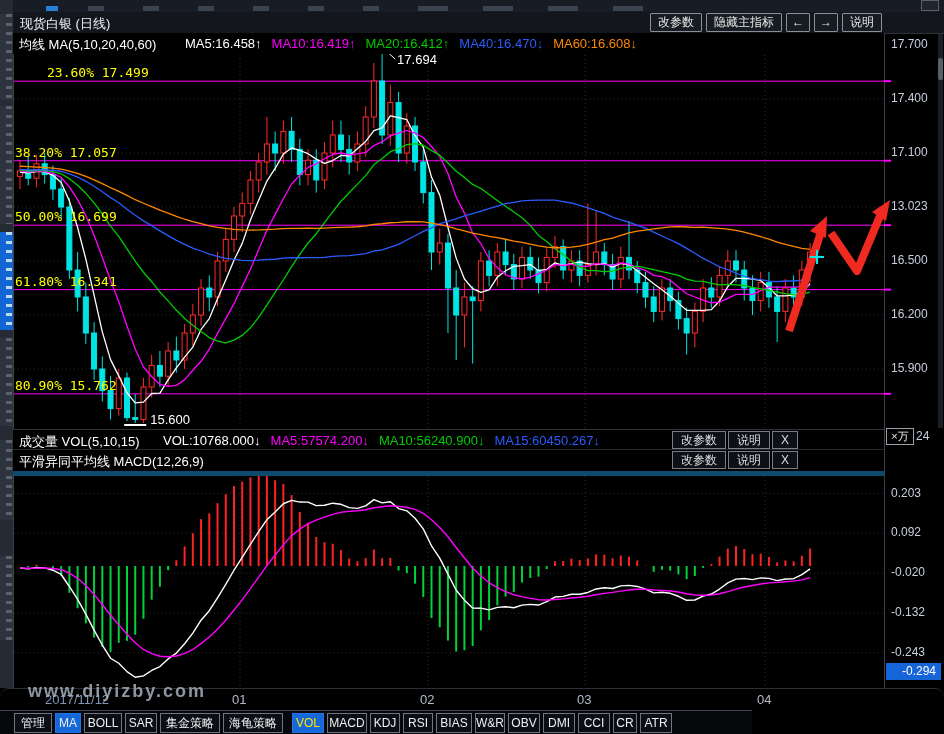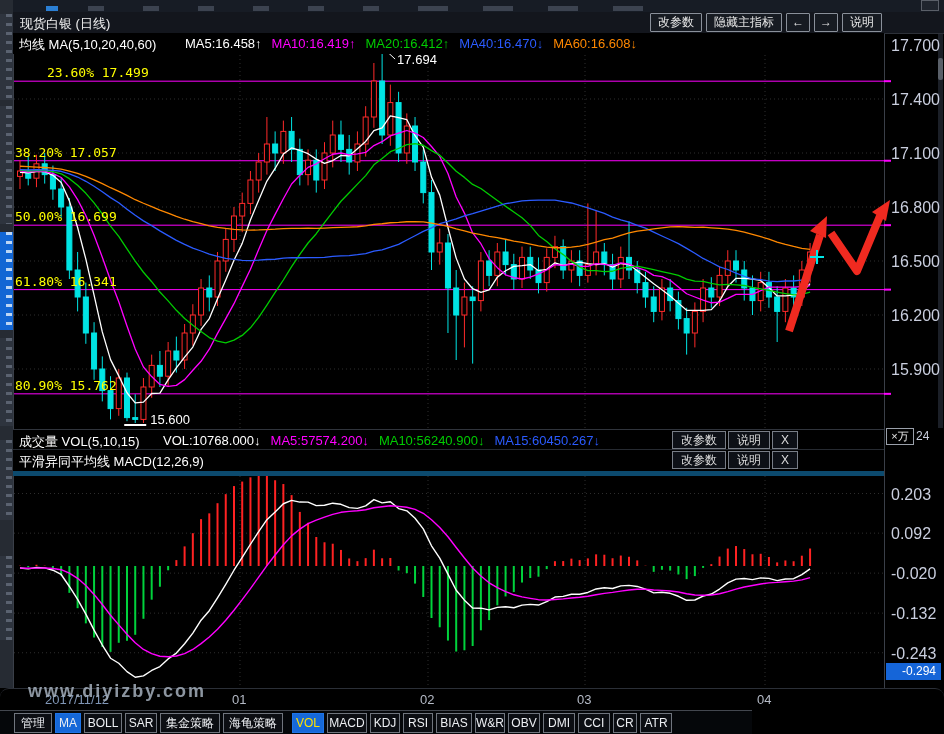--- a/index.html
+++ b/index.html
@@ -37,21 +37,21 @@
   .ind-btns{position:absolute;top:1px;display:flex;gap:2px;}
   .ind-btn{height:16px;line-height:16px;padding:0 8px;border:1px solid #787d86;background:#0d1016;
            color:#dcdcdc;font-size:12px;}
 
   #ma-header{top:33px;}
   #vol-header{top:429px;border-top:1px solid #30343c;}
   #macd-header{top:449px;border-top:1px solid #262a31;border-bottom:5px solid #0c4a6e;}
 
   
   #right-axis{left:884px;top:33px;width:60px;height:655px;background:#000;border-left:1px solid #3a3f48;z-index:2;}
-  .tick{position:absolute;left:891px;font-size:16px;color:#c9cede;z-index:10;}
+  .tick{position:absolute;left:891px;font-size:12px;color:#c9cede;z-index:10;}
   .tick.macd{color:#c9cede;}
   #macd-badge{position:absolute;left:886px;width:55px;height:17px;background:#1565d8;color:#fff;
       font-size:12px;text-align:right;padding-right:5px;box-sizing:border-box;line-height:17px;z-index:11;}
   #vol-unit-box{position:absolute;left:886px;top:428px;width:26px;height:15px;border:1px solid #9aa0aa;
       color:#e8e8e8;font-size:11px;text-align:center;line-height:15px;background:#000;z-index:11;}
   #vol-axis-top{position:absolute;left:916px;top:429px;font-size:12px;color:#c9cede;z-index:11;}
   #scrollbar{left:938px;top:34px;width:5px;height:394px;background:#1b1f27;z-index:3;}
   #scroll-thumb{position:absolute;left:0;top:24px;width:5px;height:22px;background:#5a6069;border-radius:2px;}
 
   
@@ -516,21 +516,21 @@
     <line x1="817" y1="250" x2="817" y2="264" stroke="#00e8e8" stroke-width="2"></line>
   </svg>
 
 <div id="watermark" class="abs">
   <div id="wm2">www.diyizby.com</div>
 </div>
 
 <div class="tick" style="top: 37px;">17.700</div>
 <div class="tick" style="top: 91px;">17.400</div>
 <div class="tick" style="top: 145px;">17.100</div>
-<div class="tick" style="top: 199px;">16.800</div>
+<div class="tick" style="top: 199px;">13.023</div>
 <div class="tick" style="top: 253px;">16.500</div>
 <div class="tick" style="top: 307px;">16.200</div>
 <div class="tick" style="top: 361px;">15.900</div>
 <div class="tick macd" style="top: 485.529px;">0.203</div>
 <div class="tick macd" style="top: 525.156px;">0.092</div>
 <div class="tick macd" style="top: 565.14px;">-0.020</div>
 <div class="tick macd" style="top: 605.124px;">-0.132</div>
 <div class="tick macd" style="top: 644.751px;">-0.243</div>
 <div class="fib-label" style="top: 65.18px; padding-left: 32px;">23.60% 17.499</div>
 <div class="fib-label" style="top: 144.74px;">38.20% 17.057</div>

